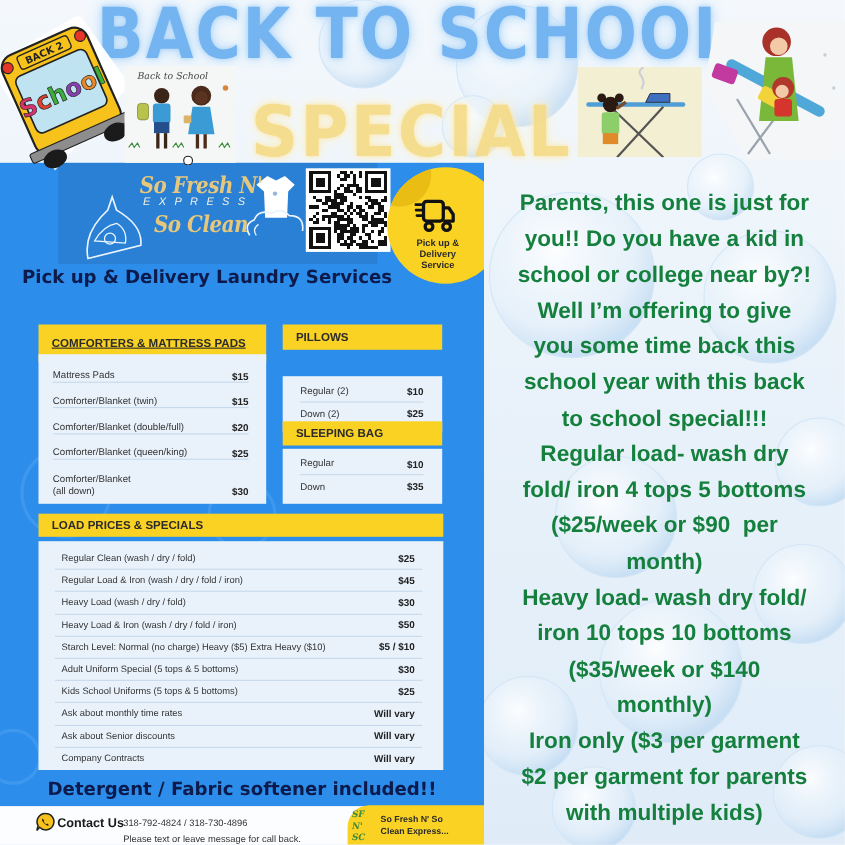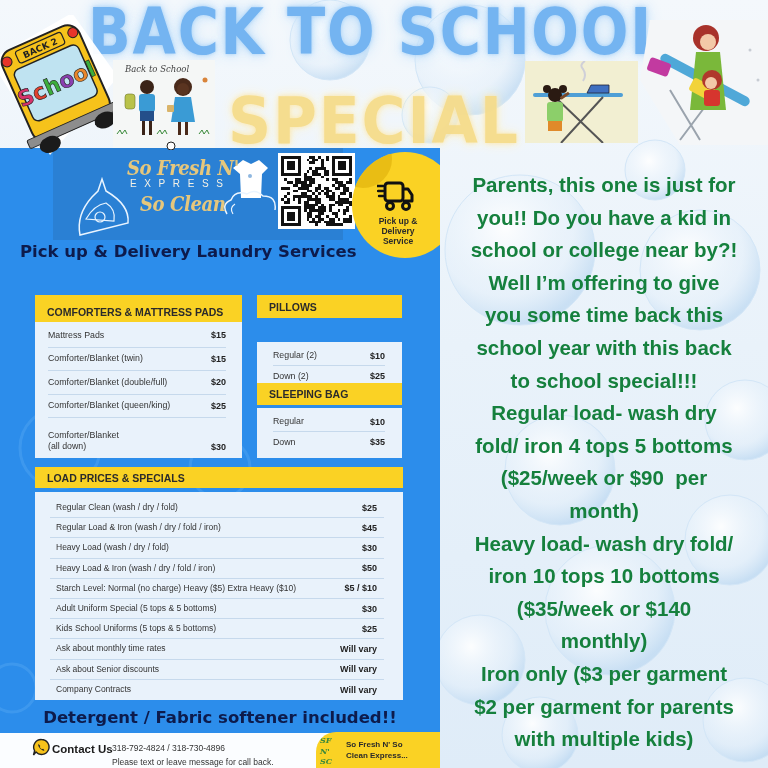--- a/index.html
+++ b/index.html
@@ -39,40 +39,40 @@
   .art{position:absolute;z-index:5;}
   .kids-caption{font-family:"DejaVu Serif",serif;font-style:italic;font-size:8.5px;fill:#444;}
 
   
   .flyer{position:absolute;left:0;top:148px;width:440px;height:585px;background:var(--panel-blue);overflow:hidden;z-index:2;}
   .flyer-bubbles{position:absolute;left:0;top:0;width:440px;height:585px;}
   .logo-box{position:absolute;left:53px;top:0;width:290px;height:92px;background:var(--logo-blue);}
   .logo-script{position:absolute;font-family:"DejaVu Serif",serif;font-style:italic;font-weight:bold;font-size:21px;line-height:24px;color:var(--logo-gold);letter-spacing:-0.5px;white-space:nowrap;transform-origin:left top;transform:scaleX(0.86);}
   .logo-l1{left:74px;top:8px;}
   .logo-l3{left:87px;top:44px;}
-  .logo-l2{position:absolute;left:77px;top:30px;font-size:10px;line-height:12px;letter-spacing:7.6px;color:#f4f1e6;white-space:nowrap;}
+  .logo-l2{position:absolute;left:77px;top:30px;font-size:10px;line-height:12px;letter-spacing:7.6px;color:#f4f1e6;white-space:nowrap;font-style:italic;}
   .qr{position:absolute;left:278px;top:5px;width:77px;height:76px;background:#fff;}
   .badge{position:absolute;left:352px;top:4px;width:106px;height:106px;border-radius:50%;background:var(--header-yellow);}
   .badge-curl{position:absolute;left:352px;top:4px;width:106px;height:106px;border-radius:50%;overflow:hidden;pointer-events:none;}
   .badge-curl::before{content:"";position:absolute;left:-18px;top:-22px;width:58px;height:58px;border-radius:50%;background:#e9bd14;}
   .truck{position:absolute;left:377px;top:31px;width:37px;height:34px;}
   .badge-text{position:absolute;left:364px;top:68px;width:68px;text-align:center;font-weight:bold;font-size:8.5px;line-height:10px;color:#2a2a2a;}
   .headline{position:absolute;left:20px;top:94px;font-family:"DejaVu Sans",sans-serif;font-weight:bold;font-size:16.5px;line-height:20px;color:var(--navy);white-space:nowrap;}
   .subheadline{position:absolute;left:37px;top:118px;font-weight:bold;font-style:italic;font-size:18.5px;line-height:22px;color:#fff;letter-spacing:-0.6px;word-spacing:-3px;white-space:nowrap;}
 
   .sec-head{position:absolute;background:var(--header-yellow);font-weight:bold;color:#2b2b2b;font-size:10.5px;display:flex;align-items:center;padding-left:12px;box-sizing:border-box;white-space:nowrap;}
   .sec-body{position:absolute;background:var(--table-bg);box-sizing:border-box;}
   .row{display:flex;justify-content:space-between;align-items:center;border-bottom:1px solid #c6d9ec;box-sizing:border-box;}
   .row:last-child{border-bottom:none;}
   .lbl{font-size:8.8px;color:#333;white-space:pre-line;line-height:11px;}
   .prc{font-size:9px;font-weight:bold;color:#222;white-space:nowrap;}
 
-  #comf-head{left:35px;top:147px;width:207px;height:34px;}
+  #comf-head{left:35px;top:147px;width:207px;height:34px;text-decoration:underline;}
   #comf-body{left:35px;top:174px;width:207px;height:136px;padding-top:2px;}
-  #comf-body .row{height:23.5px;margin:0 16px 0 13px;}
+  #comf-body .row{height:23.5px;margin:0 16px 0 13px;align-items:flex-end;}
   #comf-body .row.tall{height:34px;align-items:flex-end;padding-top:6px;}
 
   #pill-head{left:257px;top:147px;width:145px;height:23px;}
   #pill-body{left:257px;top:162px;width:145px;height:51px;padding-top:4px;margin-top:32px;}
   #sleep-head{left:257px;top:235px;width:145px;height:22px;}
   #sleep-body{left:257px;top:260px;width:145px;height:50px;padding-top:4px;}
   #pill-body .row,#sleep-body .row{height:20px;margin:0 17px 0 16px;}
 
   #load-head{left:35px;top:319px;width:368px;height:21px;}
   #load-body{left:35px;top:344px;width:368px;height:208px;padding-top:6px;}

